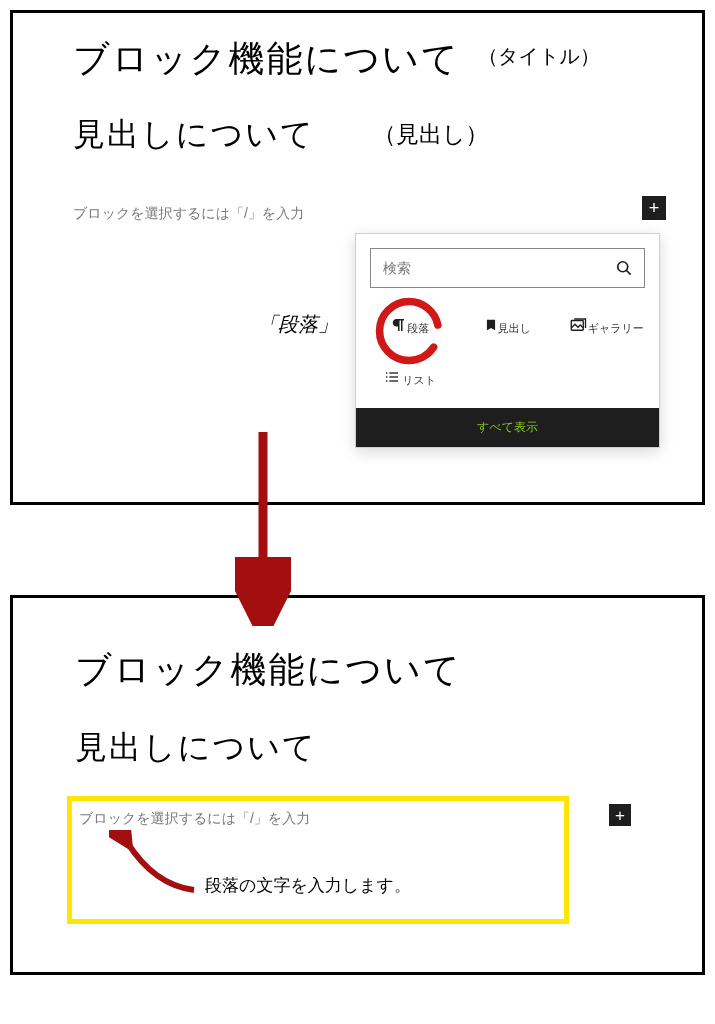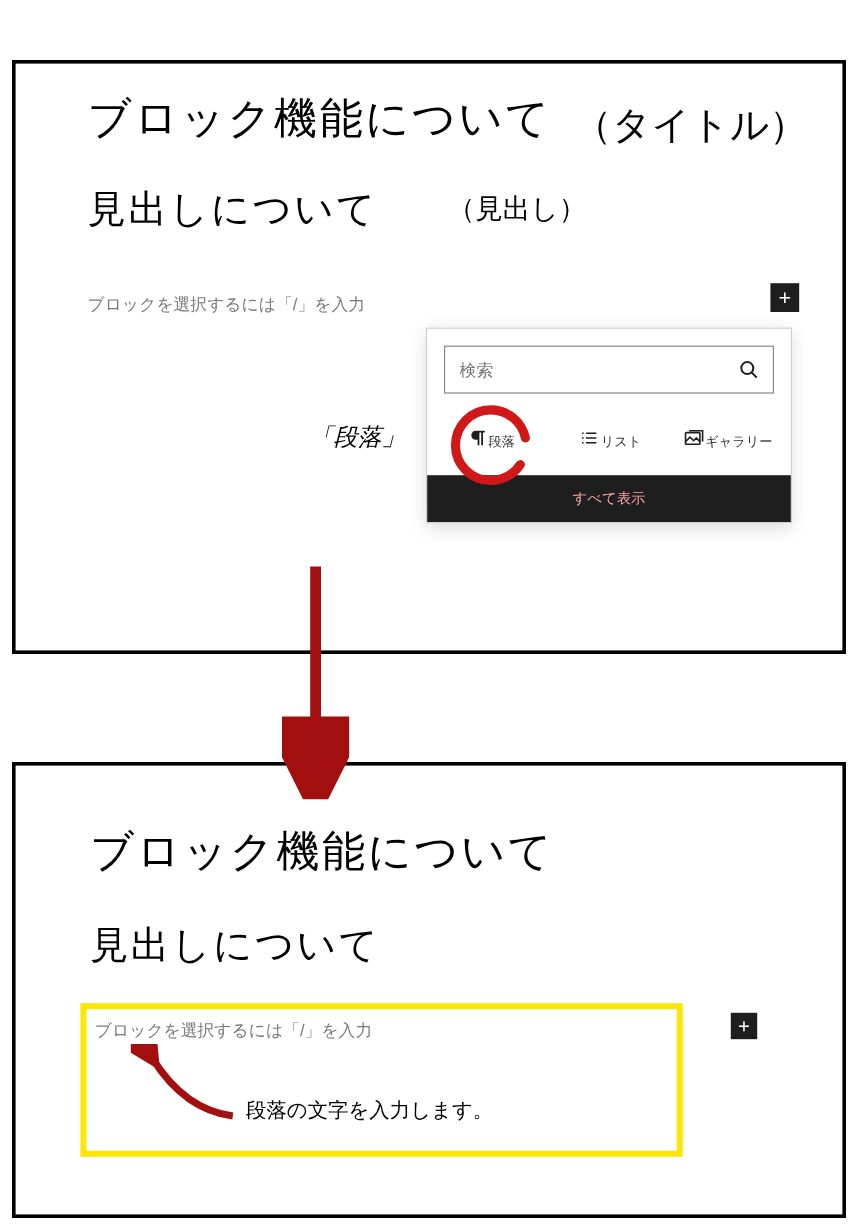--- a/index.html
+++ b/index.html
@@ -7,39 +7,38 @@
     margin: 0;
     padding: 10px;
     font-family: "Hiragino Kaku Gothic ProN", "Hiragino Sans", Meiryo, sans-serif;
     background: #fff;
     width: 715px;
   }
   .panel {
     border: 3px solid #000;
     position: relative;
     overflow: hidden;
-    margin-top: 40px;
   }
   
   .panel-1 { height: 495px; margin-bottom: 90px; }
   .title-1 {
     position: absolute;
     left: 60px;
     top: 22px;
     font-family: "Yu Mincho", "Hiragino Mincho ProN", serif;
     font-size: 36px;
     font-weight: 300;
     letter-spacing: 2px;
   }
   .label-title {
     position: absolute;
     left: 465px;
     top: 30px;
     font-family: "Yu Mincho", "Hiragino Mincho ProN", serif;
-    font-size: 32px;
+    font-size: 20px;
   }
   .heading-1 {
     position: absolute;
     left: 60px;
     top: 100px;
     font-family: "Yu Mincho", "Hiragino Mincho ProN", serif;
     font-size: 32px;
     font-weight: 300;
     letter-spacing: 2px;
   }
@@ -129,21 +128,21 @@
     margin-bottom: 6px;
     font-size: 18px;
     color: #1e1e1e;
   }
   .block-item .label {
     font-size: 11px;
     color: #333;
   }
   .show-all {
     background: #1e1e1e;
-    color: #fca5a5;
+    color: #84cc16;
     text-align: center;
     font-size: 12px;
     padding: 11px 0;
     cursor: pointer;
   }
   
   .red-circle {
     position: absolute;
     left: 358px;
     top: 280px;
@@ -261,47 +260,55 @@
 
         <div class="block-item">
           <div class="icon-box">
             <svg width="18" height="18" viewBox="0 0 24 24" fill="#1e1e1e">
               <path d="M10 4C7.24 4 5 6.24 5 9s2.24 5 5 5h2v6h2V6h2v14h2V6h2V4H10z"></path>
             </svg>
           </div>
           <div class="label">段落</div>
         </div>
 
-
+        <div class="block-item">
+          <div class="icon-box">
+            <svg width="14" height="18" viewBox="0 0 24 24" fill="#1e1e1e">
+              <path d="M5 3h14v18l-7-4-7 4V3z"></path>
+            </svg>
+          </div>
+          <div class="label">見出し</div>
+        </div>
+
+
+        <div class="block-item">
+          <div class="icon-box">
+            <svg width="20" height="18" viewBox="0 0 24 24" fill="none" stroke="#1e1e1e" stroke-width="1.8">
+              <rect x="3" y="6" width="16" height="13" rx="1"></rect>
+              <polyline points="3,16 8,11 12,15 15,12 19,16" fill="none"></polyline>
+              <path d="M7 4h15v12"></path>
+            </svg>
+          </div>
+          <div class="label">ギャラリー</div>
+        </div>
 
         <div class="block-item">
           <div class="icon-box">
             <svg width="20" height="16" viewBox="0 0 24 24" stroke="#1e1e1e" stroke-width="2">
               <line x1="8" y1="6" x2="21" y2="6"></line>
               <line x1="3" y1="6" x2="5" y2="6"></line>
               <line x1="8" y1="12" x2="21" y2="12"></line>
               <line x1="3" y1="12" x2="5" y2="12"></line>
               <line x1="8" y1="18" x2="21" y2="18"></line>
               <line x1="3" y1="18" x2="5" y2="18"></line>
             </svg>
           </div>
           <div class="label">リスト</div>
         </div>
 
-        <div class="block-item">
-          <div class="icon-box">
-            <svg width="20" height="18" viewBox="0 0 24 24" fill="none" stroke="#1e1e1e" stroke-width="1.8">
-              <rect x="3" y="6" width="16" height="13" rx="1"></rect>
-              <polyline points="3,16 8,11 12,15 15,12 19,16" fill="none"></polyline>
-              <path d="M7 4h15v12"></path>
-            </svg>
-          </div>
-          <div class="label">ギャラリー</div>
-        </div>
-
 
       </div>
 
       <div class="show-all">すべて表示</div>
     </div>
 
     <svg class="red-circle" viewBox="0 0 80 80">
       <circle cx="40" cy="40" r="31" fill="none" stroke="#d01818" stroke-width="8" stroke-dasharray="170 60" stroke-dashoffset="-18" stroke-linecap="round"></circle>
     </svg>
 

